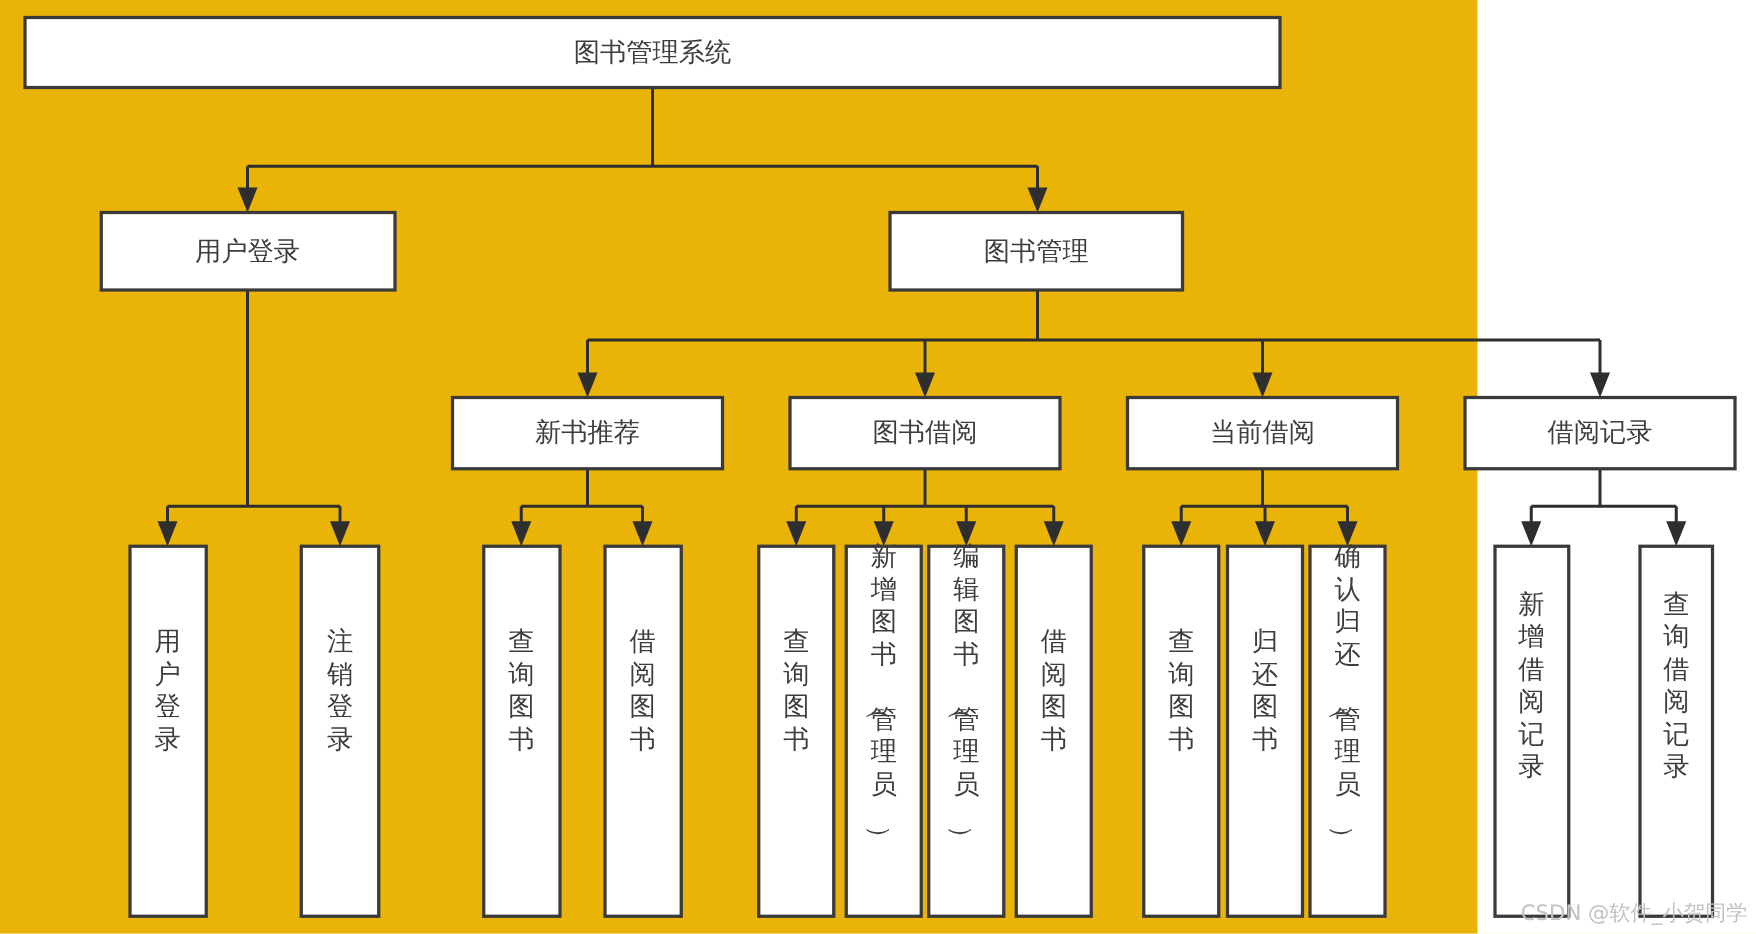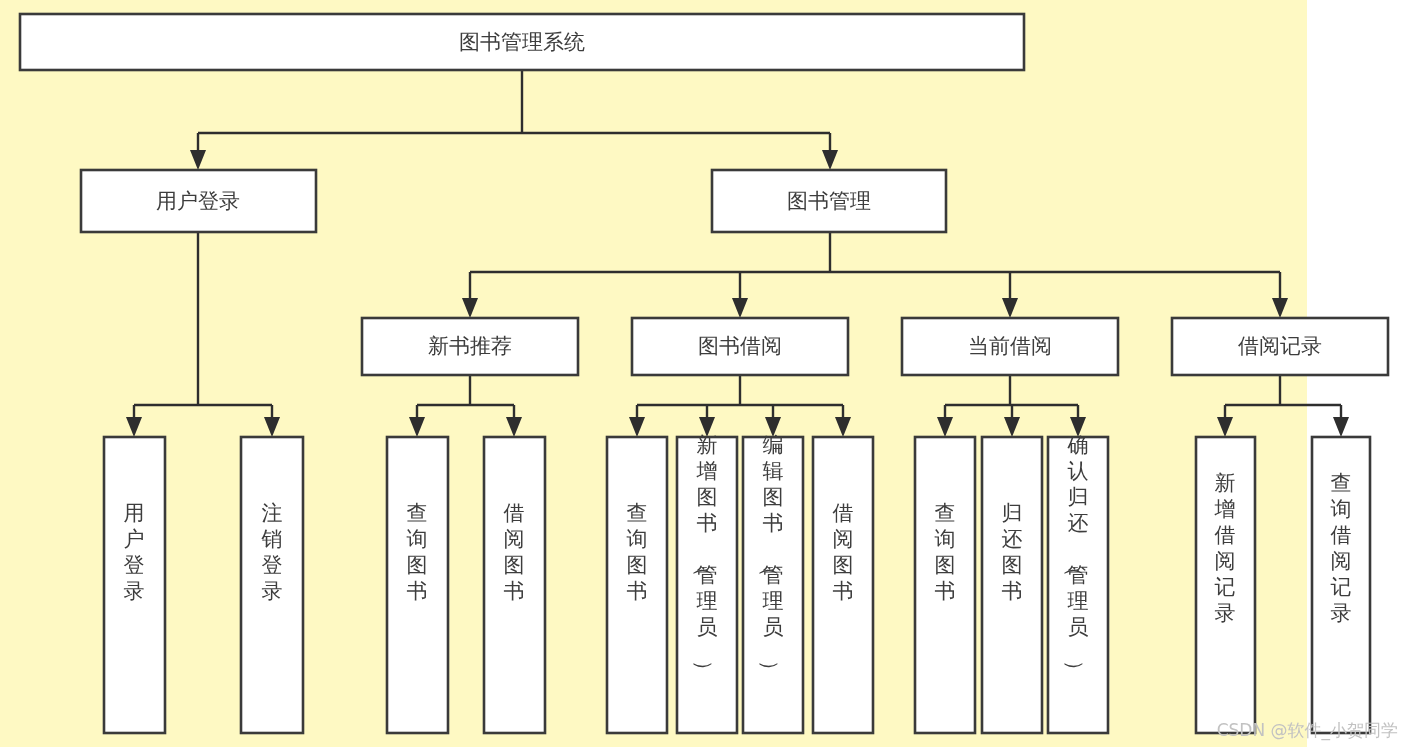--- a/index.html
+++ b/index.html
@@ -9,23 +9,23 @@
     background: #ffffff;
   }
   body {
     width: 1405px;
     height: 747px;
     overflow: hidden;
     font-family: "DejaVu Sans", "Liberation Sans", sans-serif;
   }
   #diagram-root {
     position: relative;
-    width: 1307px;
+    width: 1182px;
     height: 747px;
-    background: #fef9c3;
+    background: #eab308;
   }
   svg#diagram-svg {
     position: absolute;
     left: 0;
     top: 0;
     width: 1405px;
     height: 747px;
     display: block;
   }
   .node-rect {

